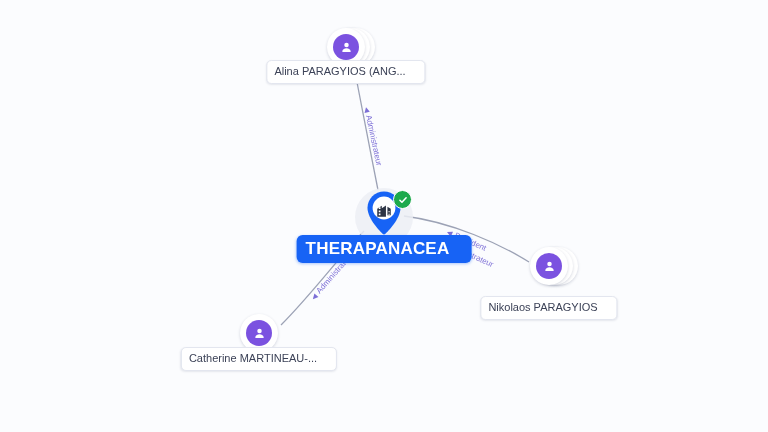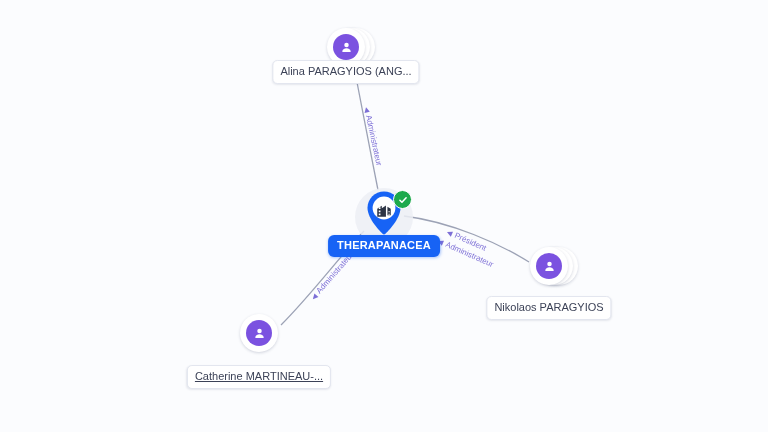--- a/index.html
+++ b/index.html
@@ -70,21 +70,21 @@
   
   .node-label {
     position: absolute;
     transform: translateX(-50%);
     background: #ffffff;
     border: 1px solid #e3e6ef;
     border-radius: 5px;
     color: #3c4257;
     font-size: 11px;
     line-height: 1;
-    padding: 5px 7px 6px 7px;
+    padding: 5px 19px 6px 7px;
     white-space: nowrap;
     box-shadow: 0 1px 2px rgba(40,50,90,0.10);
   }
 
   
   .company-node {
     position: absolute;
     width: 0;
     height: 0;
   }
@@ -117,25 +117,25 @@
     display: flex;
     align-items: center;
     justify-content: center;
   }
   .company-label {
     position: absolute;
     transform: translateX(-50%);
     background: #1763f5;
     color: #ffffff;
     border-radius: 6px;
-    font-size: 11px;
+    font-size: 17px;
     font-weight: bold;
     letter-spacing: 0.2px;
     line-height: 1;
-    padding: 5px 9px 6px 9px;
+    padding: 5px 22px 6px 9px;
     white-space: nowrap;
     box-shadow: 0 1px 3px rgba(23,99,245,0.35);
   }
 
   
   .edge-label {
     position: absolute;
     color: #7d6fd6;
     font-size: 8px;
     line-height: 1.05;
@@ -215,21 +215,21 @@
       <div class="stack-card c1">
         <div class="avatar-circle">
           <svg width="15" height="15" viewBox="0 0 24 24" fill="#ffffff">
             <circle cx="12" cy="8" r="3.6"></circle>
             <path d="M12 13.2c-3.7 0-6.6 2.2-6.6 4.9v1.1h13.2v-1.1c0-2.7-2.9-4.9-6.6-4.9z"></path>
           </svg>
         </div>
       </div>
     </div>
   </div>
-  <div class="node-label" id="label-catherine" style="left: 259px; top: 365px; text-decoration: underline;">Catherine MARTINEAU-...</div>
+  <div class="node-label" id="label-catherine" style="left: 259px; top: 347px;">Catherine MARTINEAU-...</div>
 
   <div class="company-node" id="node-company" style="left: 384px; top: 215px;">
     <div class="company-halo"></div>
     <div class="pin">
       <svg width="42" height="52" viewBox="0 0 42 52">
         <path d="M21 2.5c-9.1 0-16.5 7.3-16.5 16.3 0 11.5 13.6 24.6 15.3 26.2.7.6 1.7.6 2.4 0 1.7-1.6 15.3-14.7 15.3-26.2C37.5 9.8 30.1 2.5 21 2.5z" fill="#1763f5"></path>
         <circle cx="21" cy="19" r="11.4" fill="#ffffff"></circle>
       </svg>
     </div>
     <div style="position:absolute;left:-9px;top:-14px;width:18px;height:18px;">

